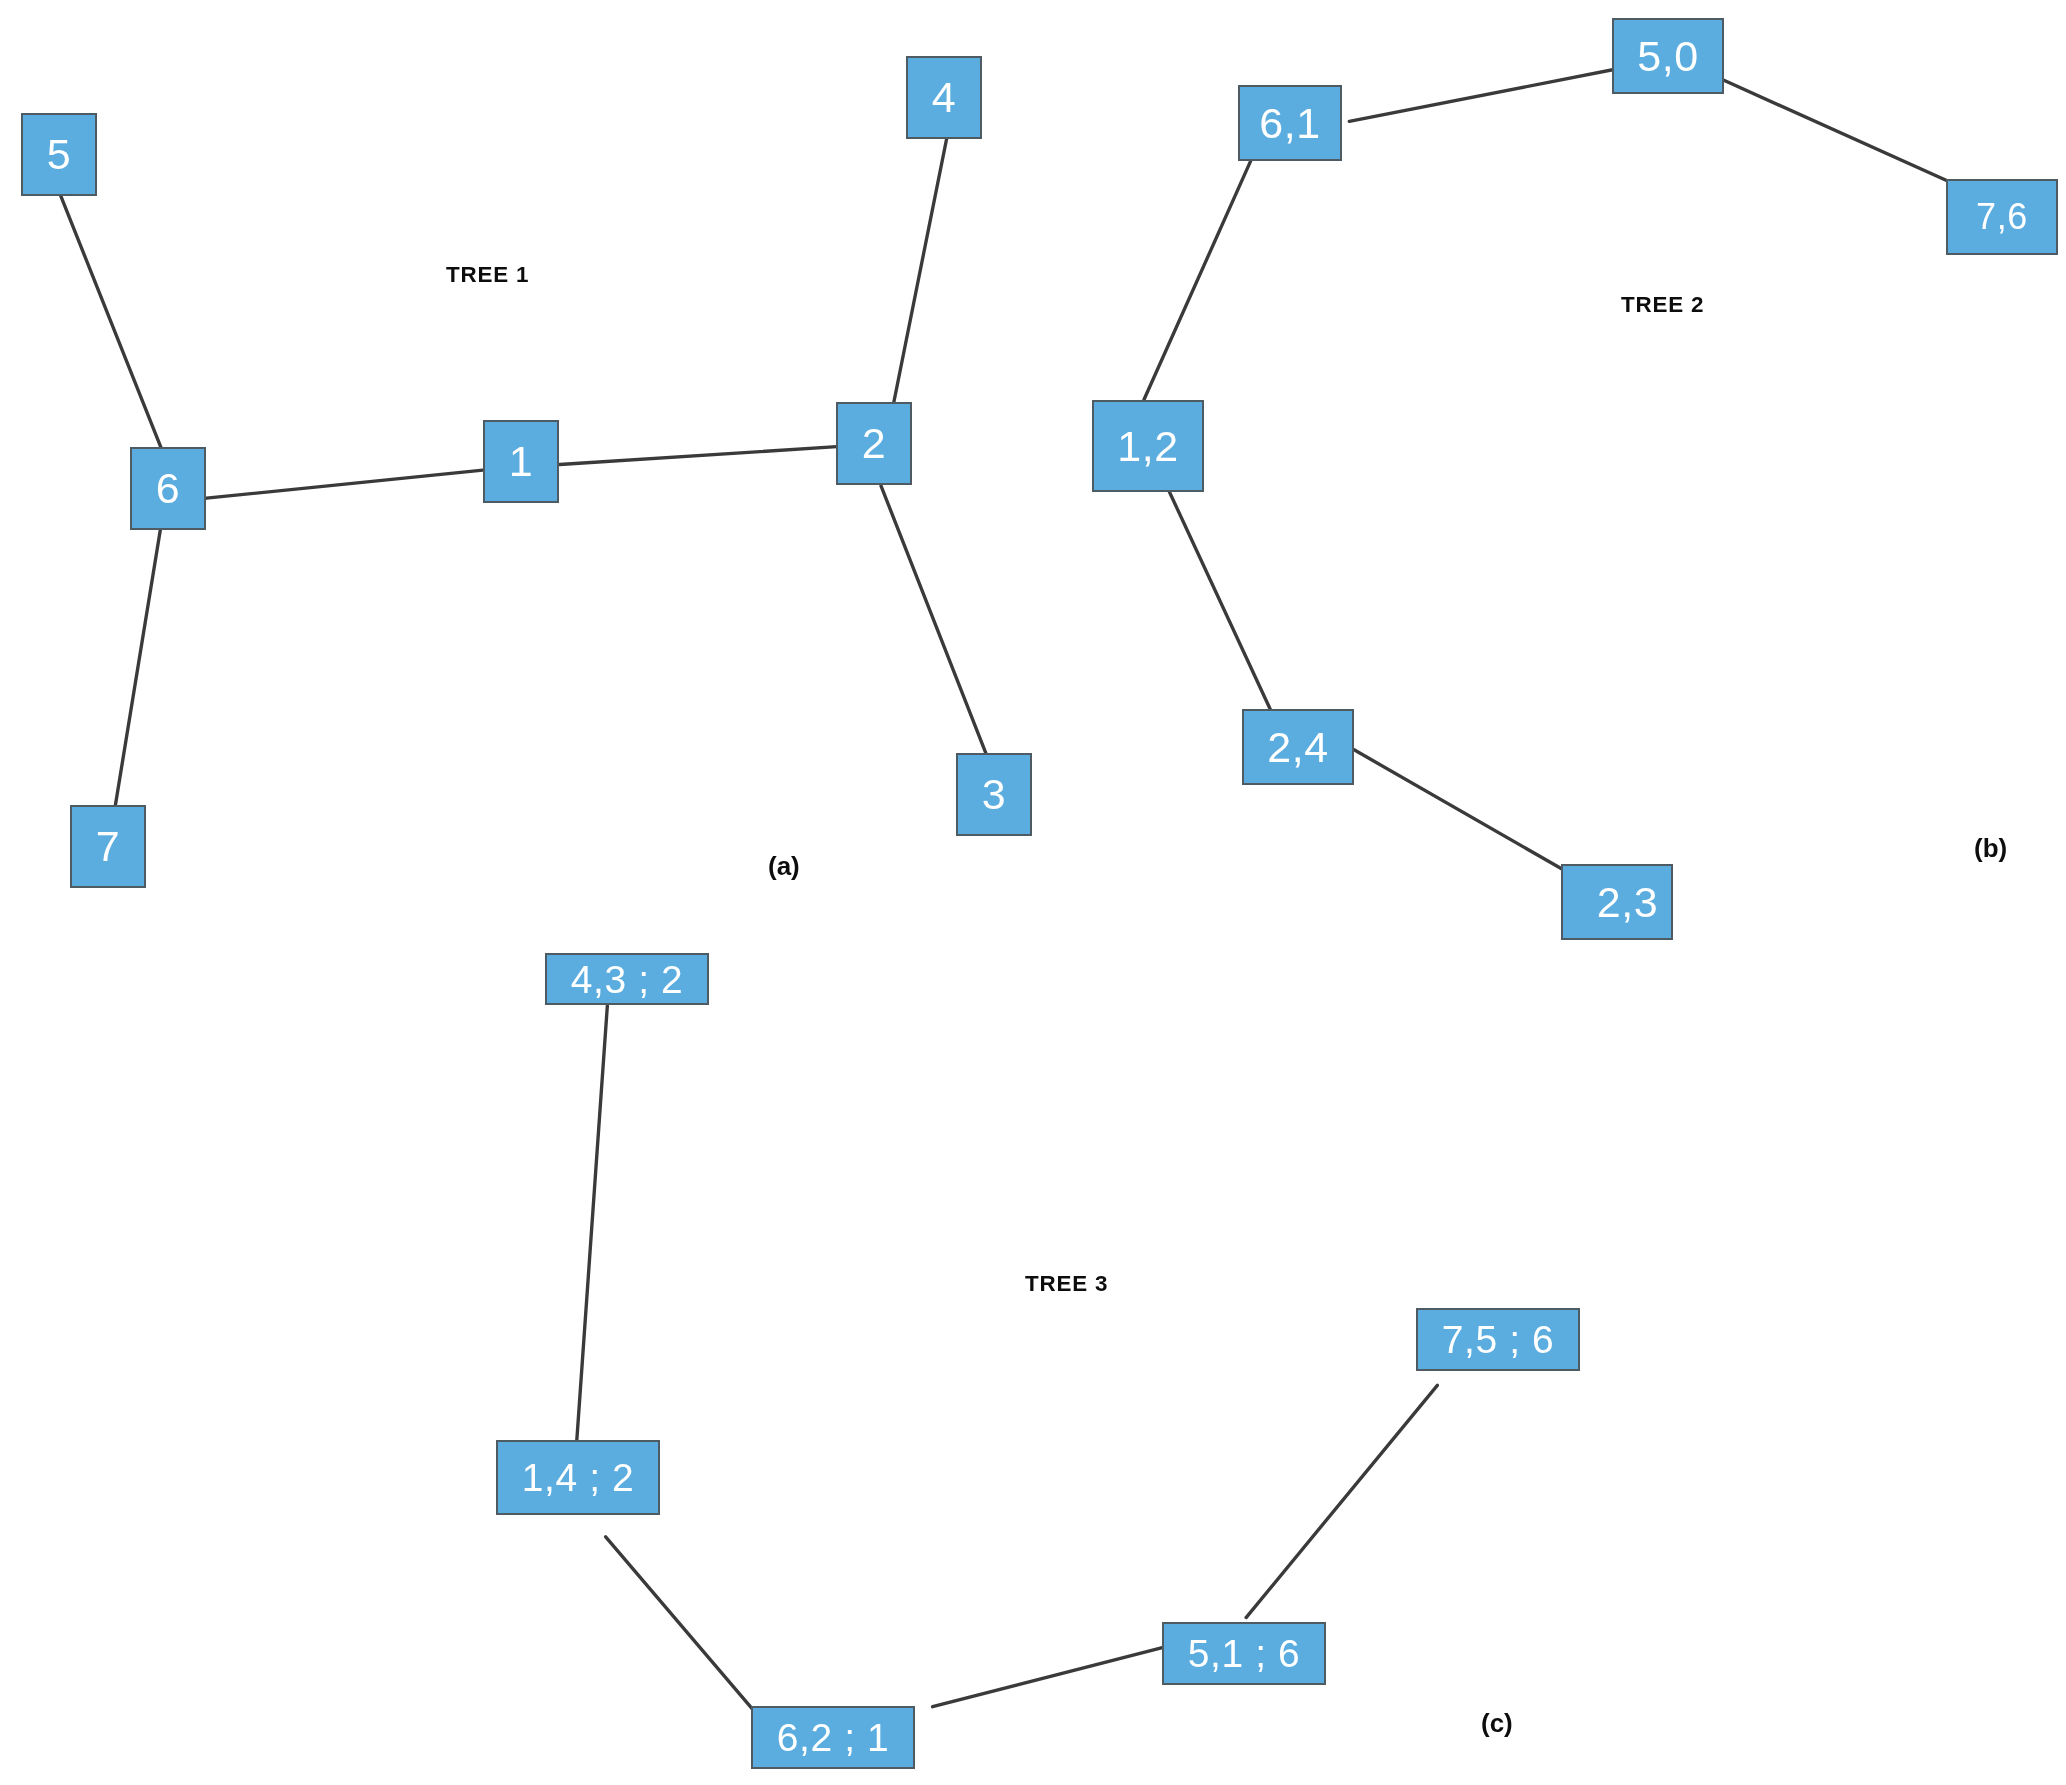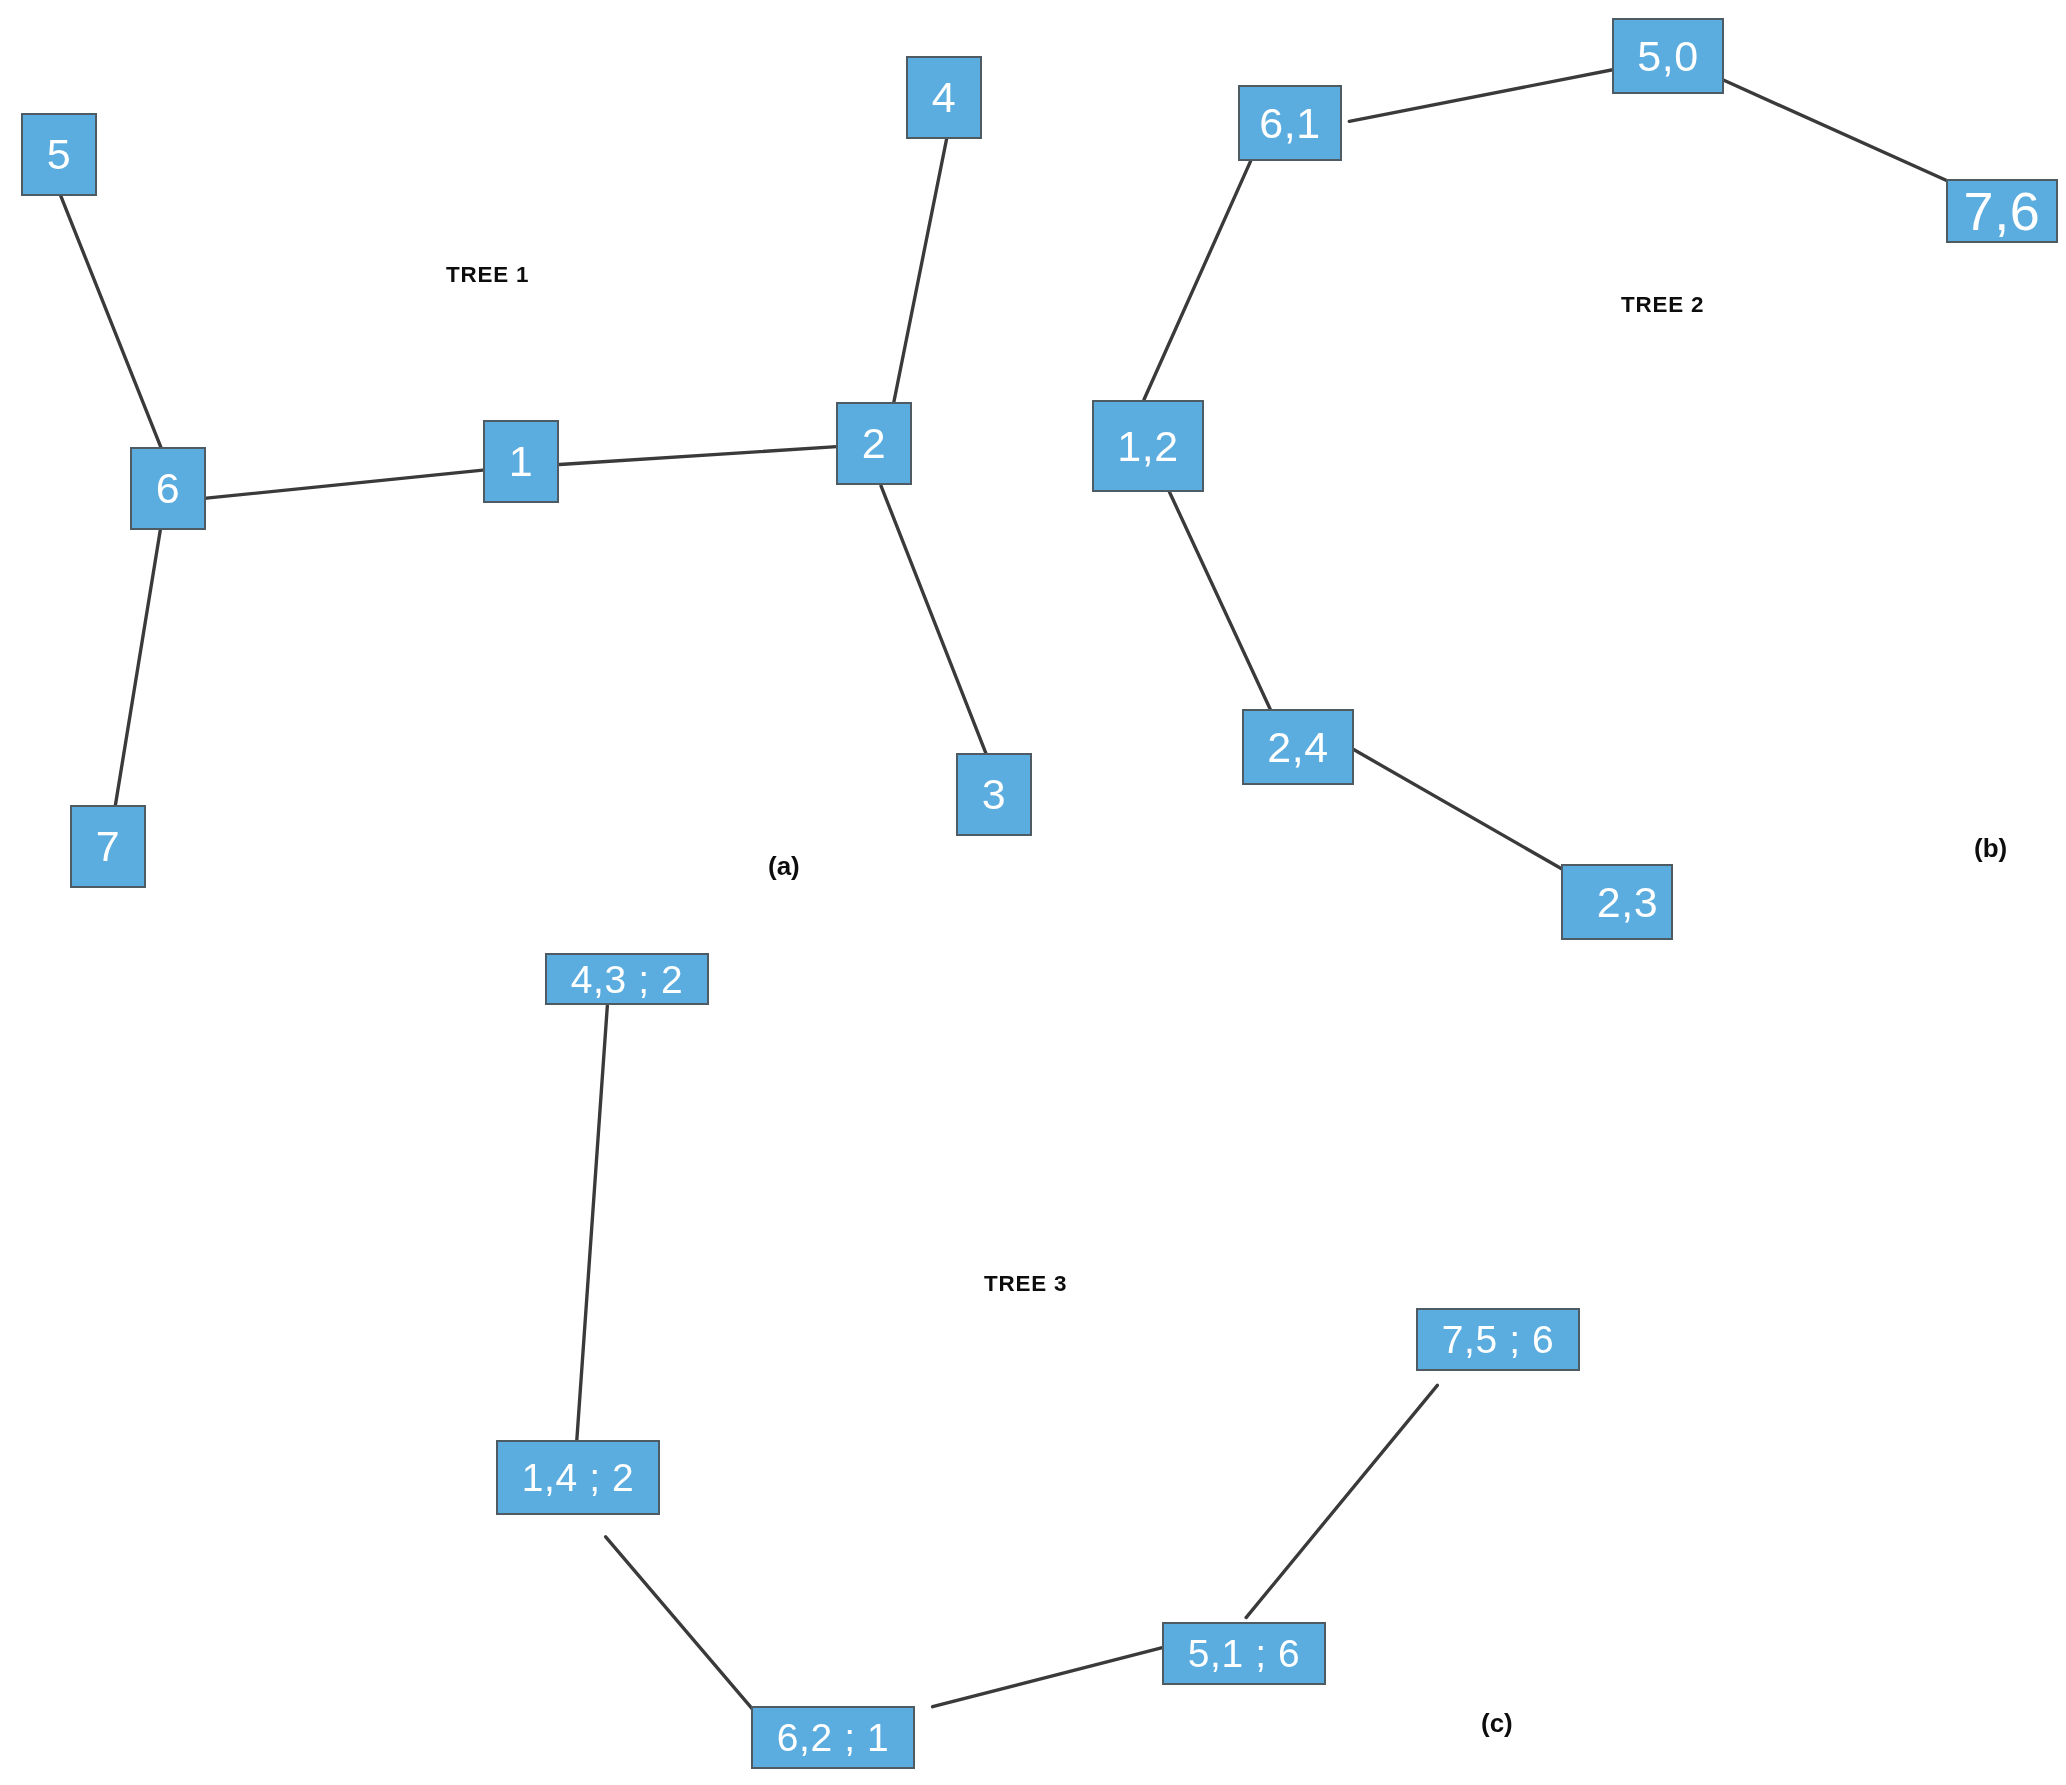--- a/index.html
+++ b/index.html
@@ -102,21 +102,21 @@
   <div class="node" style="left:906px; top:56px; width:76px; height:83px; font-size:43px;">4</div>
 
   <div class="tree-label" style="left:446px; top:262px;">TREE 1</div>
 
   <div class="panel-label" style="left:768px; top:851px;">(a)</div>
 
   <div class="node" style="left:1238px; top:85px; width:104px; height:76px; font-size:43px;">6,1</div>
 
   <div class="node" style="left:1612px; top:18px; width:112px; height:76px; font-size:43px;">5,0</div>
 
-  <div class="node" style="left:1946px; top:179px; width:112px; height:64px; font-size:54px;">7,6</div>
+  <div class="node" style="left:1946px; top:179px; width:112px; height:76px; font-size:36px;">7,6</div>
 
   <div class="node" style="left:1092px; top:400px; width:112px; height:92px; font-size:43px;text-align:center;">1,2</div>
 
   <div class="node" style="left:1242px; top:709px; width:112px; height:76px; font-size:43px;">2,4</div>
 
   <div class="node" style="left:1561px; top:864px; width:112px; height:76px; font-size:43px;padding-left:21px;">2,3</div>
 
   <div class="tree-label" style="left:1621px; top:292px;">TREE 2</div>
 
   <div class="panel-label" style="left:1974px; top:833px;">(b)</div>
@@ -124,18 +124,18 @@
   <div class="node" style="left:545px; top:953px; width:164px; height:52px; font-size:39px;">4,3 ; 2</div>
 
   <div class="node" style="left:496px; top:1440px; width:164px; height:75px; font-size:39px;">1,4 ; 2</div>
 
   <div class="node" style="left:751px; top:1706px; width:164px; height:63px; font-size:39px;">6,2 ; 1</div>
 
   <div class="node" style="left:1162px; top:1622px; width:164px; height:63px; font-size:39px;">5,1 ; 6</div>
 
   <div class="node" style="left:1416px; top:1308px; width:164px; height:63px; font-size:39px;">7,5 ; 6</div>
 
-  <div class="tree-label" style="left:984px; top:1271px;text-align:right;">TREE 3</div>
+  <div class="tree-label" style="left:1025px; top:1271px;text-align:right;">TREE 3</div>
 
   <div class="panel-label" style="left:1481px; top:1708px;">(c)</div>
 
 </div>
 
 
 </body></html>

